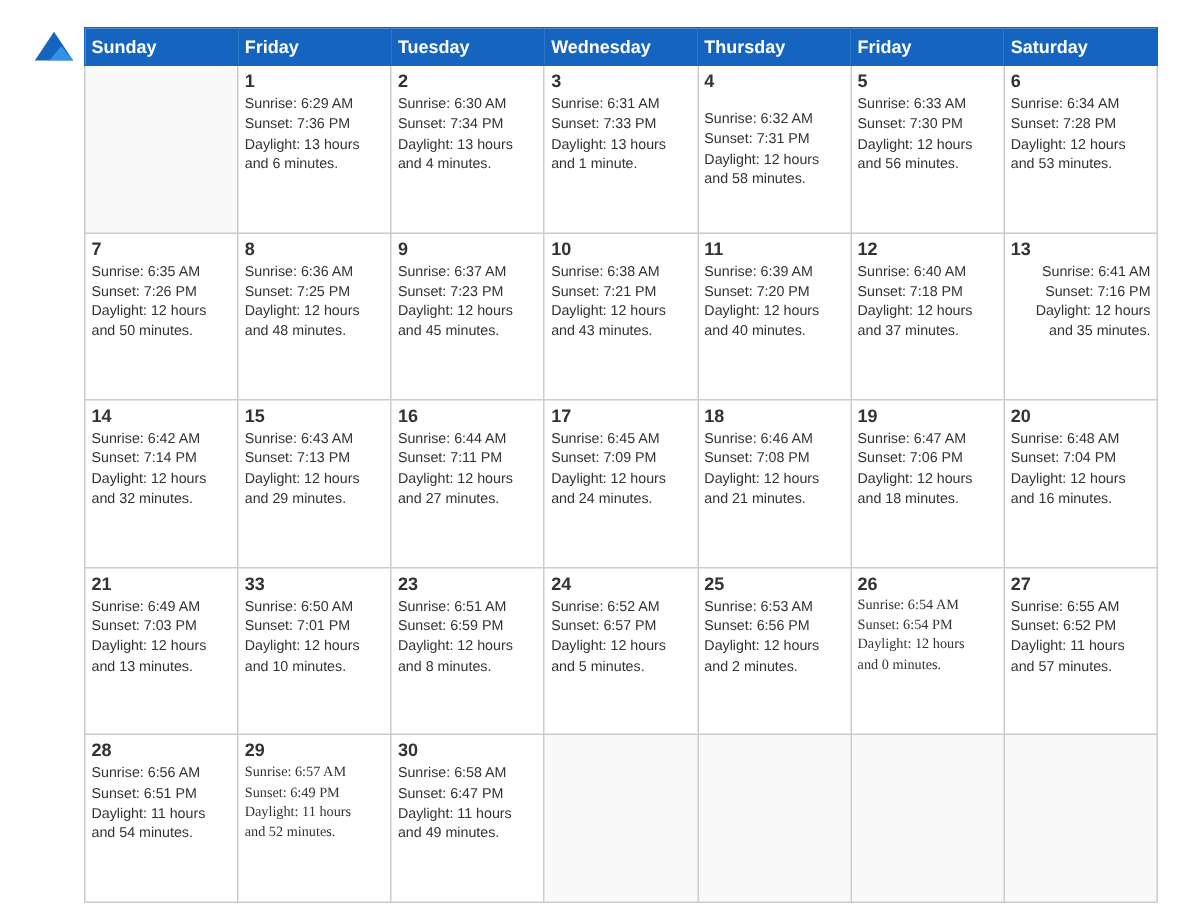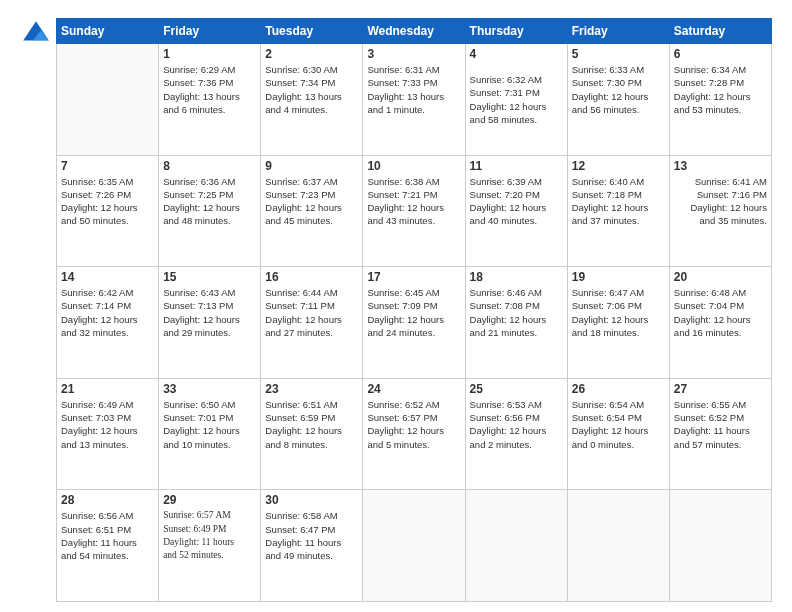--- a/index.html
+++ b/index.html
@@ -311,21 +311,21 @@
           </td>
           <td>
             <span class="day-num">25</span>
             <div class="cell-info" style="white-space: pre-line;">Sunrise: 6:53 AM
 Sunset: 6:56 PM
 Daylight: 12 hours
 and 2 minutes.</div>
           </td>
           <td>
             <span class="day-num">26</span>
-            <div class="cell-info" style="white-space: pre-line;">Sunrise: 6:54 AM
+            <div class="cell-info" style="white-space: pre-line; font-family: Liberation Serif, serif;">Sunrise: 6:54 AM
 Sunset: 6:54 PM
 Daylight: 12 hours
 and 0 minutes.</div>
           </td>
           <td>
             <span class="day-num">27</span>
             <div class="cell-info" style="white-space: pre-line;">Sunrise: 6:55 AM
 Sunset: 6:52 PM
 Daylight: 11 hours
 and 57 minutes.</div>

